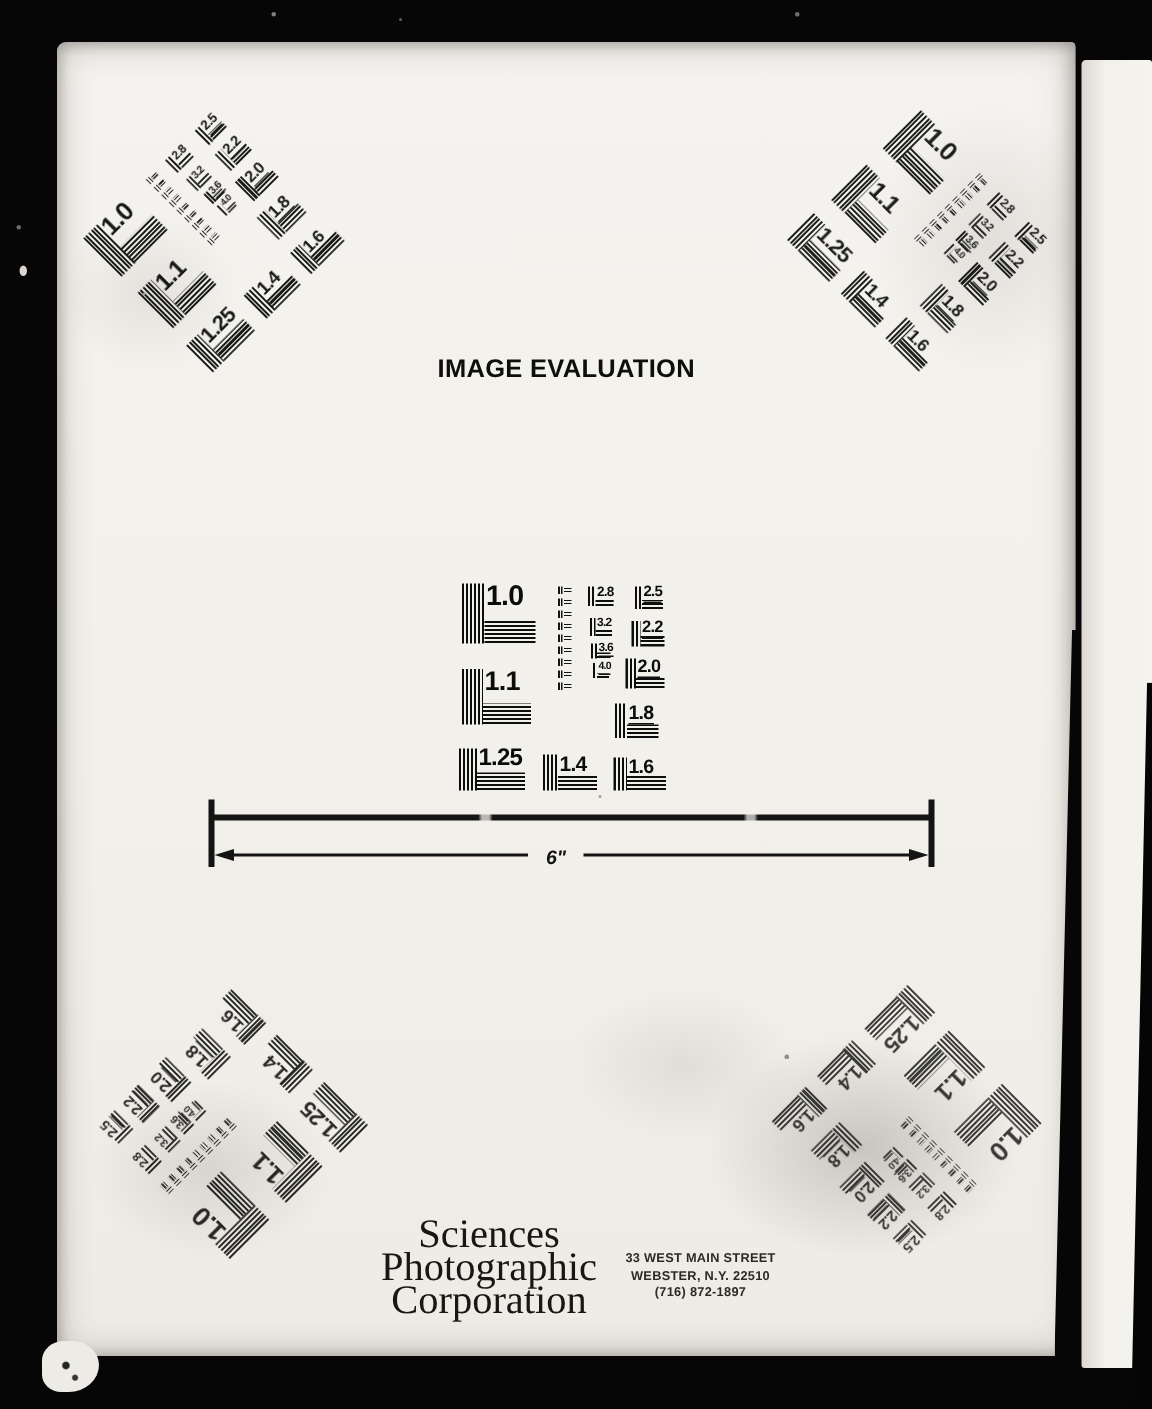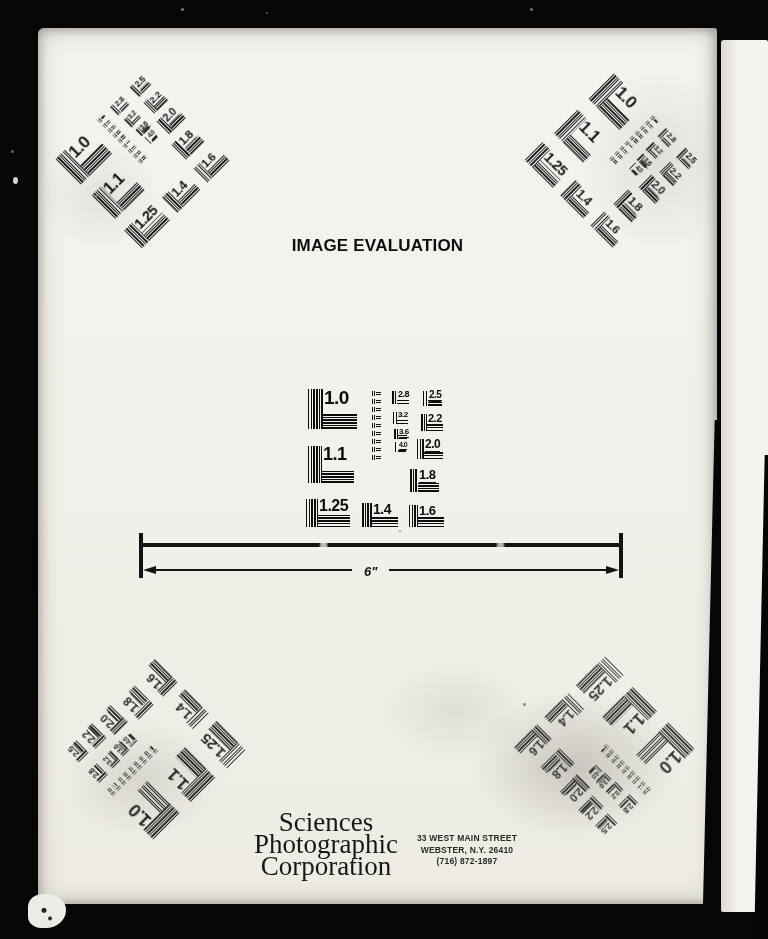--- a/index.html
+++ b/index.html
@@ -608,21 +608,21 @@
     </div>
   </div>
 
   <div class="company">
     <div>Sciences</div>
     <div>Photographic</div>
     <div>Corporation</div>
   </div>
   <div class="address">
     <div>33 WEST MAIN STREET</div>
-    <div>WEBSTER, N.Y. 26410</div>
+    <div>WEBSTER, N.Y. 22510</div>
     <div>(716) 872-1897</div>
   </div>
 
   <div class="strip"></div>
   <div class="gutter-wedge"></div>
   <div class="edge-wedge"></div>
 
   <div class="curl"></div>
   <div class="speck" style="left:13px;top:177px;width:5px;height:7px;background:#d9d5ce;"></div>
   <div class="speck" style="left:11px;top:150px;width:3px;height:3px;background:#6e6c68;"></div>

